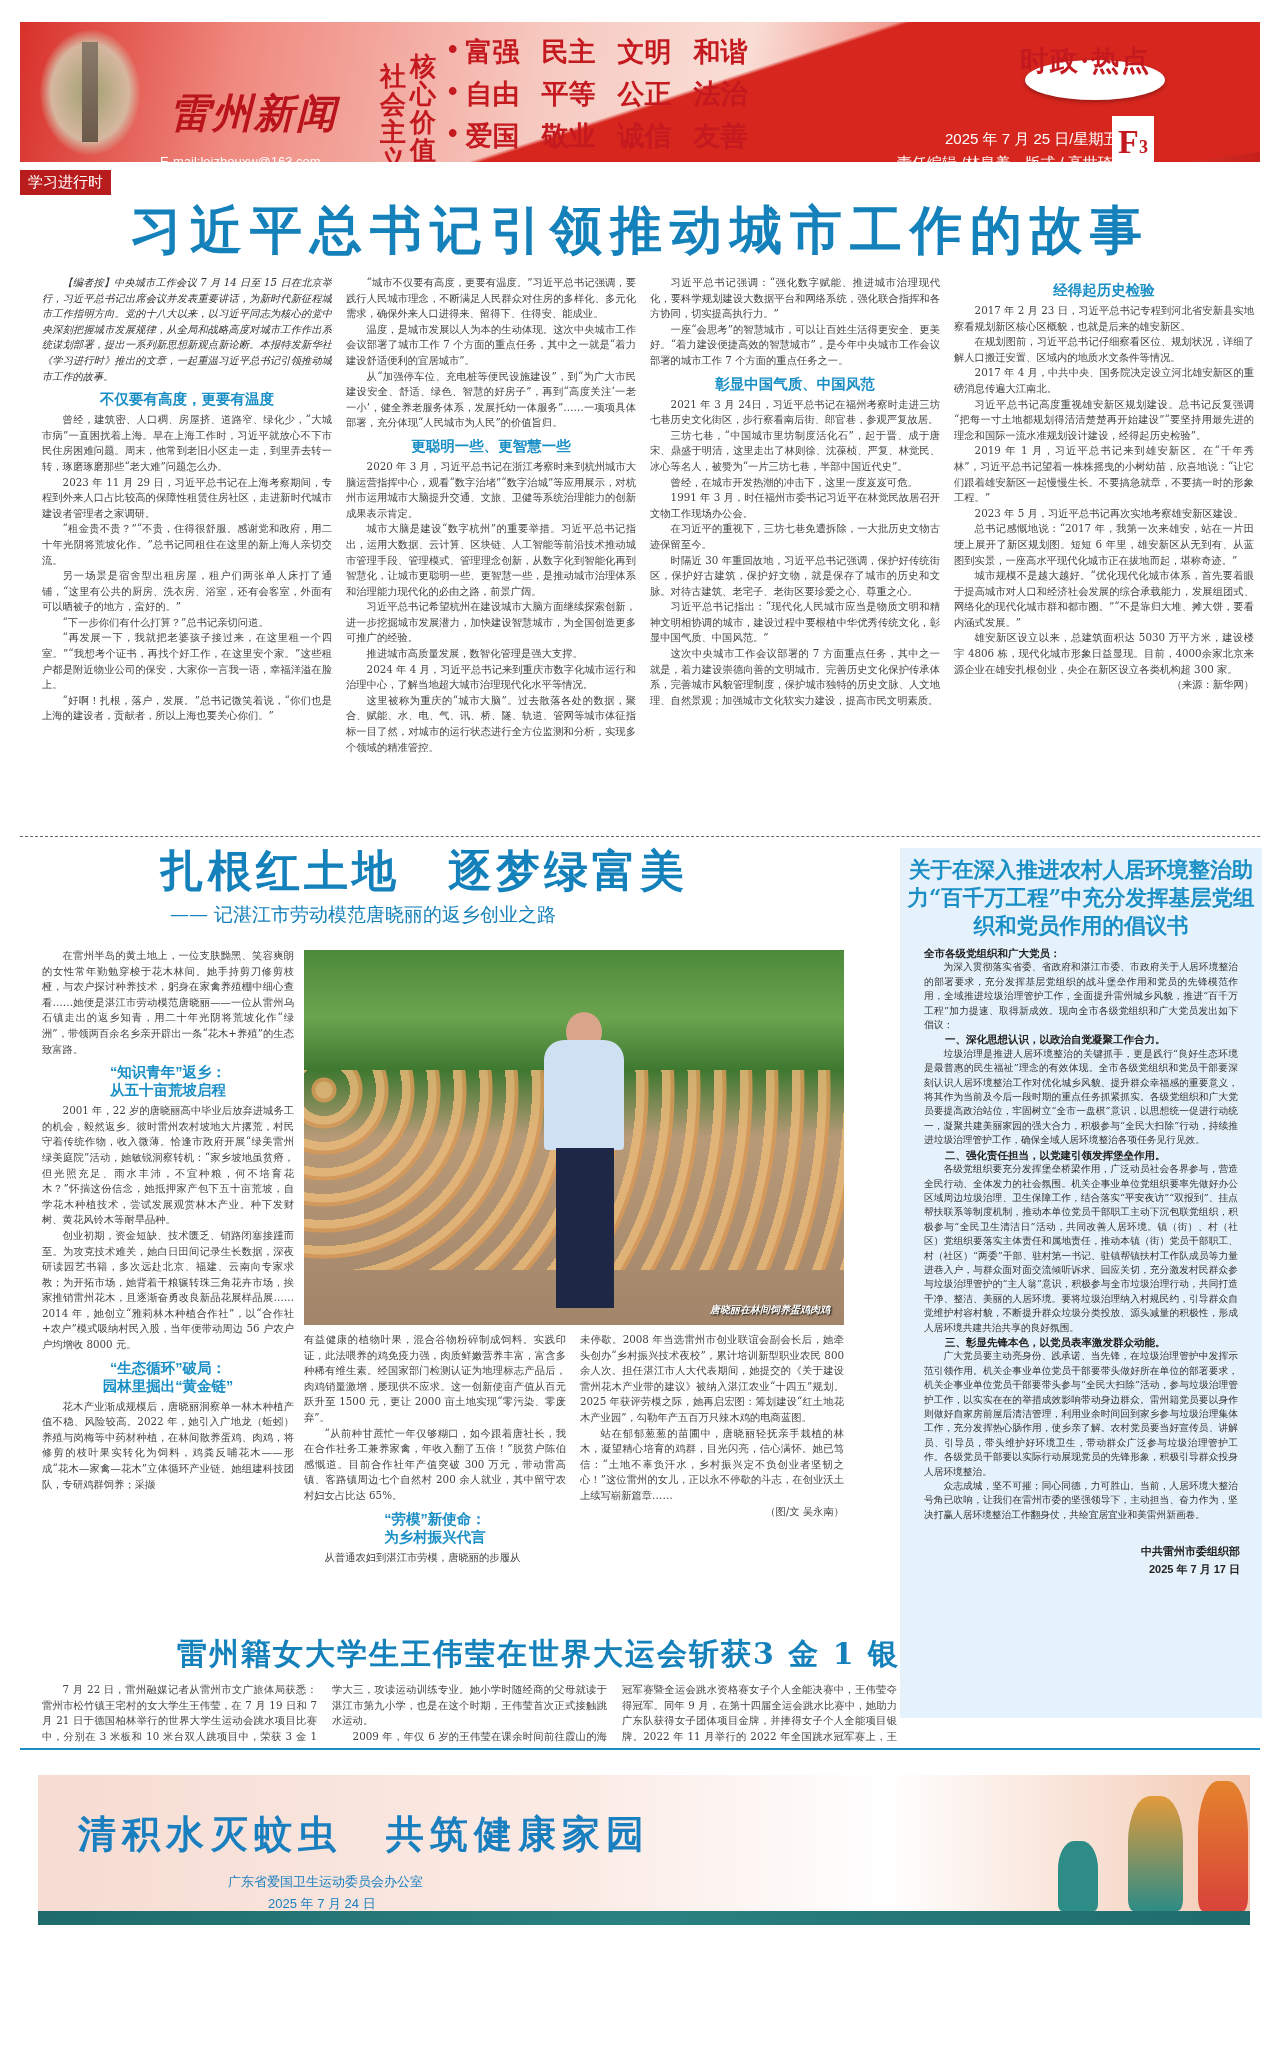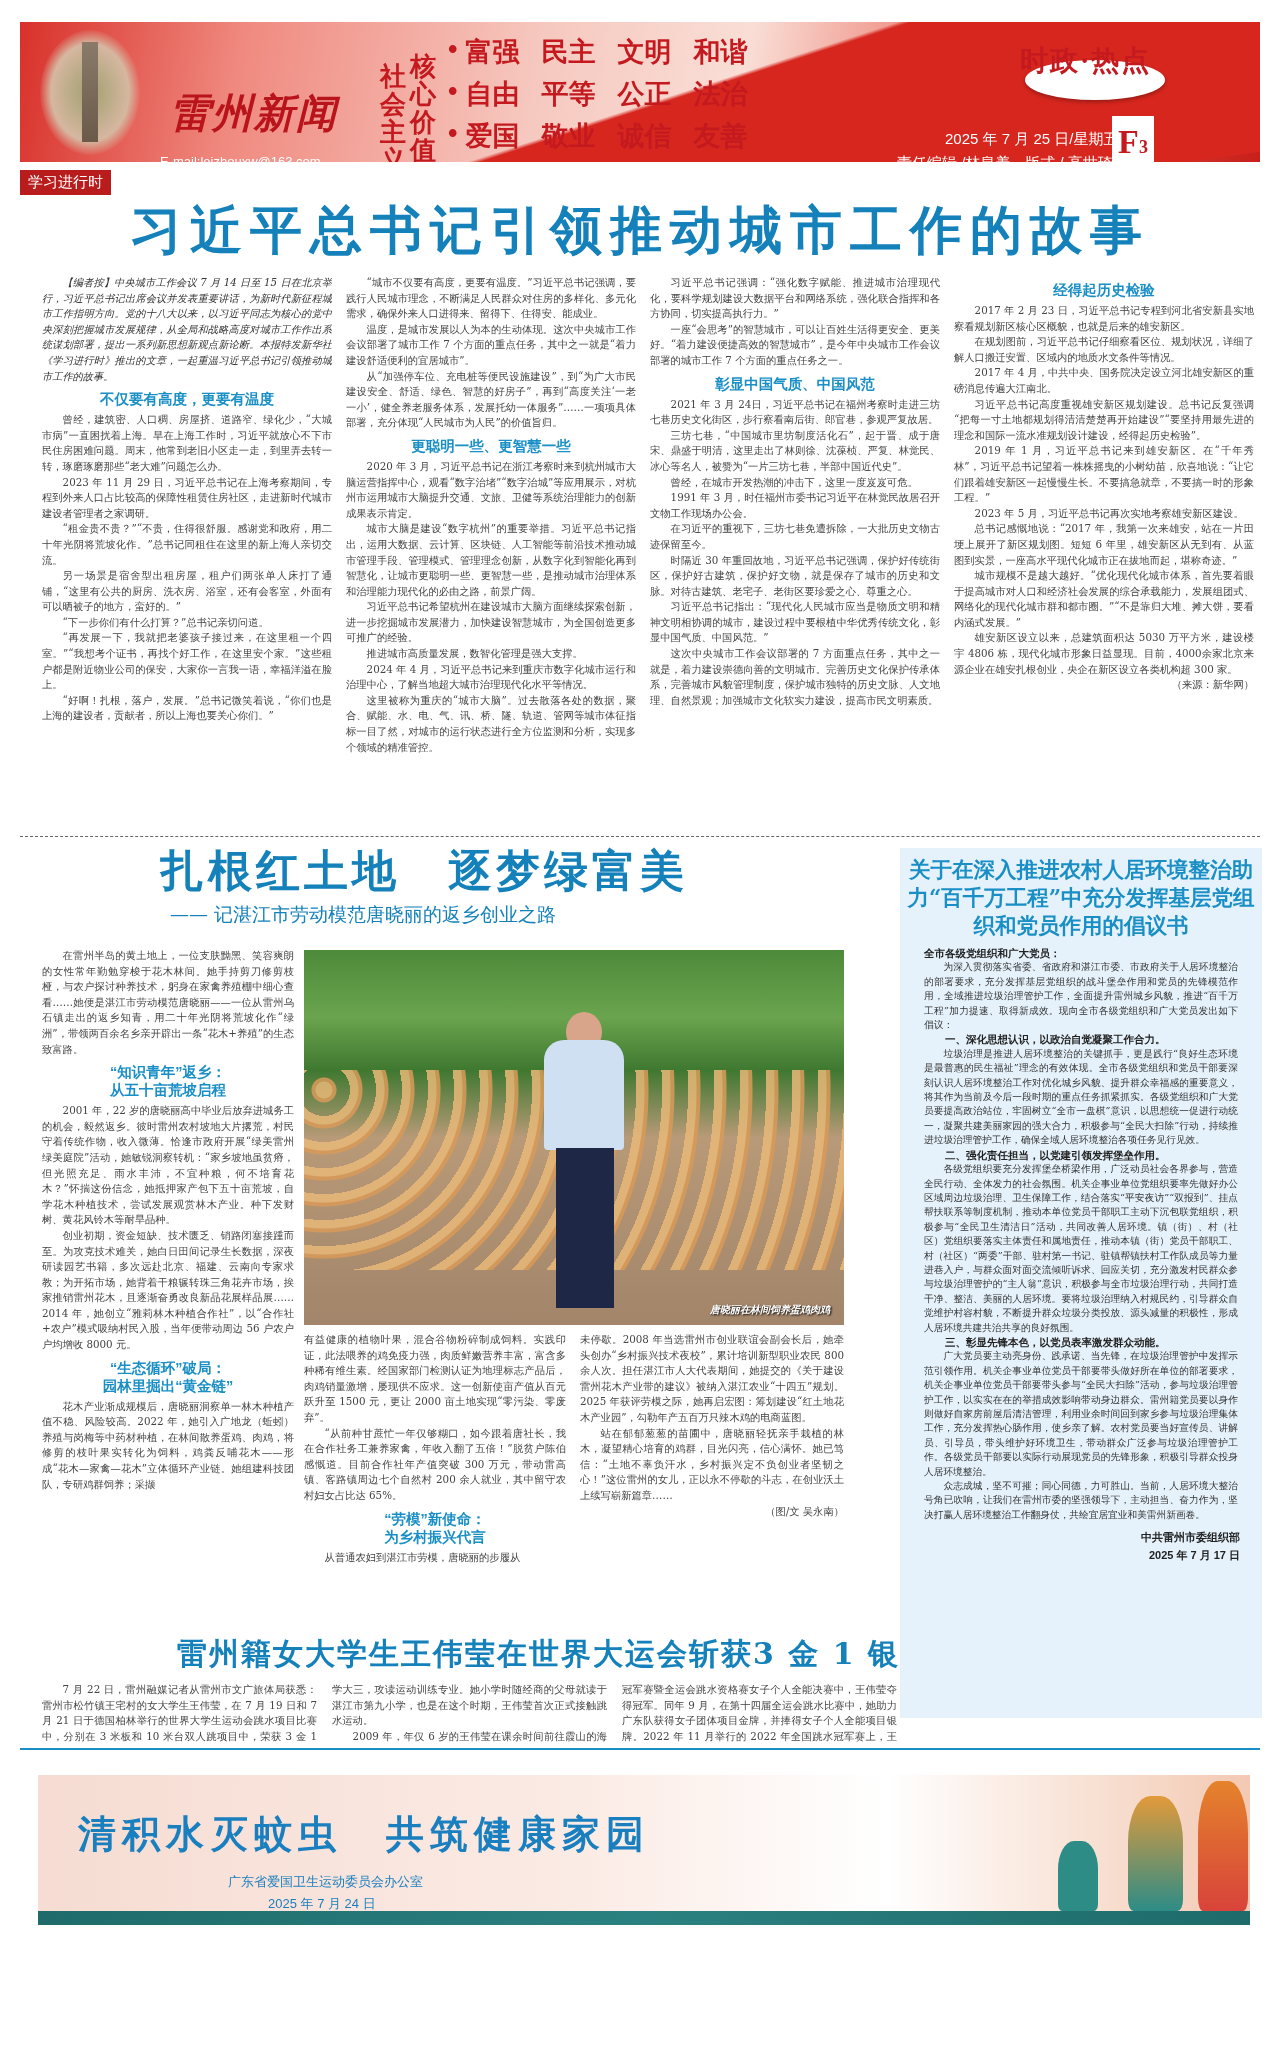--- a/index.html
+++ b/index.html
@@ -192,21 +192,21 @@
     <div class="h">全市各级党组织和广大党员：</div>
     <p>为深入贯彻落实省委、省政府和湛江市委、市政府关于人居环境整治的部署要求，充分发挥基层党组织的战斗堡垒作用和党员的先锋模范作用，全域推进垃圾治理管护工作，全面提升雷州城乡风貌，推进“百千万工程”加力提速、取得新成效。现向全市各级党组织和广大党员发出如下倡议：</p>
     <p class="h">一、深化思想认识，以政治自觉凝聚工作合力。</p>
     <p>垃圾治理是推进人居环境整治的关键抓手，更是践行“良好生态环境是最普惠的民生福祉”理念的有效体现。全市各级党组织和党员干部要深刻认识人居环境整治工作对优化城乡风貌、提升群众幸福感的重要意义，将其作为当前及今后一段时期的重点任务抓紧抓实。各级党组织和广大党员要提高政治站位，牢固树立“全市一盘棋”意识，以思想统一促进行动统一，凝聚共建美丽家园的强大合力，积极参与“全民大扫除”行动，持续推进垃圾治理管护工作，确保全域人居环境整治各项任务见行见效。</p>
     <p class="h">二、强化责任担当，以党建引领发挥堡垒作用。</p>
     <p>各级党组织要充分发挥堡垒桥梁作用，广泛动员社会各界参与，营造全民行动、全体发力的社会氛围。机关企事业单位党组织要率先做好办公区域周边垃圾治理、卫生保障工作，结合落实“平安夜访”“双报到”、挂点帮扶联系等制度机制，推动本单位党员干部职工主动下沉包联党组织，积极参与“全民卫生清洁日”活动，共同改善人居环境。镇（街）、村（社区）党组织要落实主体责任和属地责任，推动本镇（街）党员干部职工、村（社区）“两委”干部、驻村第一书记、驻镇帮镇扶村工作队成员等力量进巷入户，与群众面对面交流倾听诉求、回应关切，充分激发村民群众参与垃圾治理管护的“主人翁”意识，积极参与全市垃圾治理行动，共同打造干净、整洁、美丽的人居环境。要将垃圾治理纳入村规民约，引导群众自觉维护村容村貌，不断提升群众垃圾分类投放、源头减量的积极性，形成人居环境共建共治共享的良好氛围。</p>
     <p class="h">三、彰显先锋本色，以党员表率激发群众动能。</p>
     <p>广大党员要主动亮身份、践承诺、当先锋，在垃圾治理管护中发挥示范引领作用。机关企事业单位党员干部要带头做好所在单位的部署要求，机关企事业单位党员干部要带头参与“全民大扫除”活动，参与垃圾治理管护工作，以实实在在的举措成效影响带动身边群众。雷州籍党员要以身作则做好自家房前屋后清洁管理，利用业余时间回到家乡参与垃圾治理集体工作，充分发挥热心肠作用，使乡亲了解。农村党员要当好宣传员、讲解员、引导员，带头维护好环境卫生，带动群众广泛参与垃圾治理管护工作。各级党员干部要以实际行动展现党员的先锋形象，积极引导群众投身人居环境整治。</p>
     <p>众志成城，坚不可摧；同心同德，力可胜山。当前，人居环境大整治号角已吹响，让我们在雷州市委的坚强领导下，主动担当、奋力作为，坚决打赢人居环境整治工作翻身仗，共绘宜居宜业和美雷州新画卷。</p>
   </div>
-  <div class="proposal-sign" style="margin-top:0">中共雷州市委组织部</div>
+  <div class="proposal-sign" style="margin-top:14px">中共雷州市委组织部</div>
   <div class="proposal-sign">2025 年 7 月 17 日</div>
 </div>
 
 <h2 class="abs headline3">雷州籍女大学生王伟莹在世界大运会斩获3 金 1 银</h2>
 <div class="abs col" style="left:42px;top:1682px;width:275px;height:64px">
   <p>7 月 22 日，雷州融媒记者从雷州市文广旅体局获悉：雷州市松竹镇王宅村的女大学生王伟莹，在 7 月 19 日和 7 月 21 日于德国柏林举行的世界大学生运动会跳水项目比赛中，分别在 3 米板和 10 米台双人跳项目中，荣获 3 金 1 银的优异成绩。喜讯传来，家乡父老乡亲为之自豪，纷纷在村庄悬挂横幅，以示祝贺！记者了解到，在接下来的几天里，王伟莹还将继续参加世界大运会的个人跳水项目比赛，让我们衷心祝愿她再创佳绩，为国争光。</p>
 
 </div>
 <div class="abs col" style="left:332px;top:1682px;width:275px;height:64px">
   <p class="noind">学大三，攻读运动训练专业。她小学时随经商的父母就读于湛江市第九小学，也是在这个时期，王伟莹首次正式接触跳水运动。</p>

